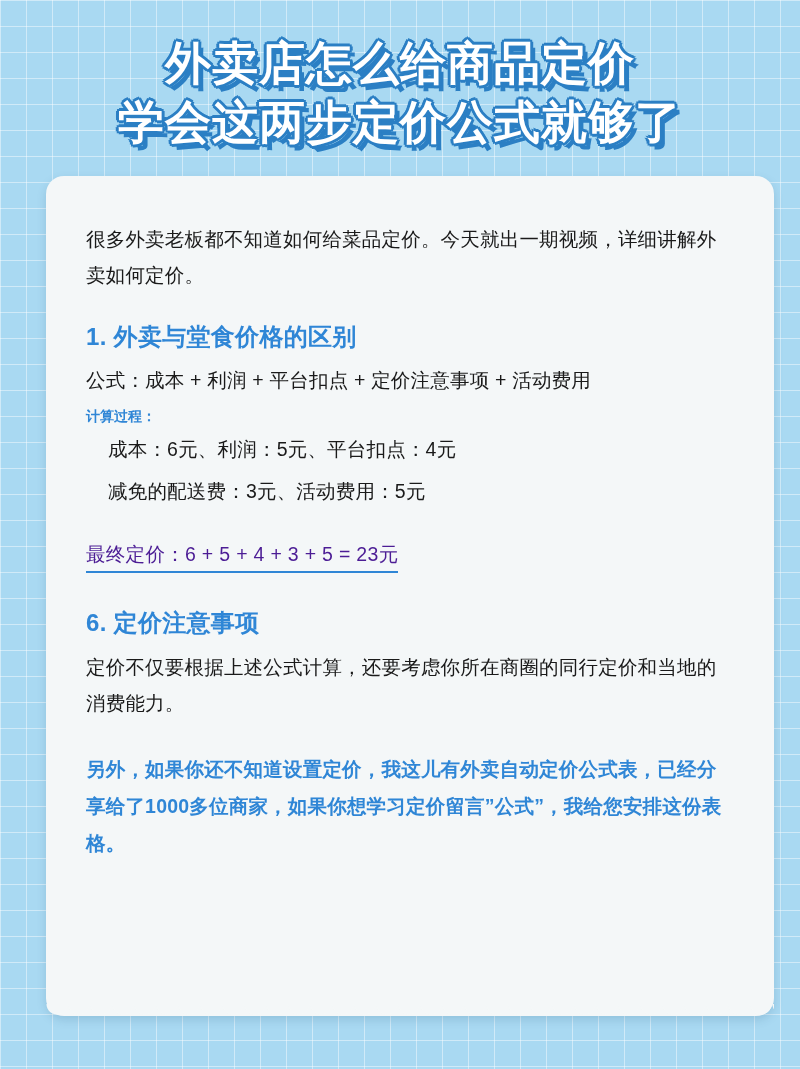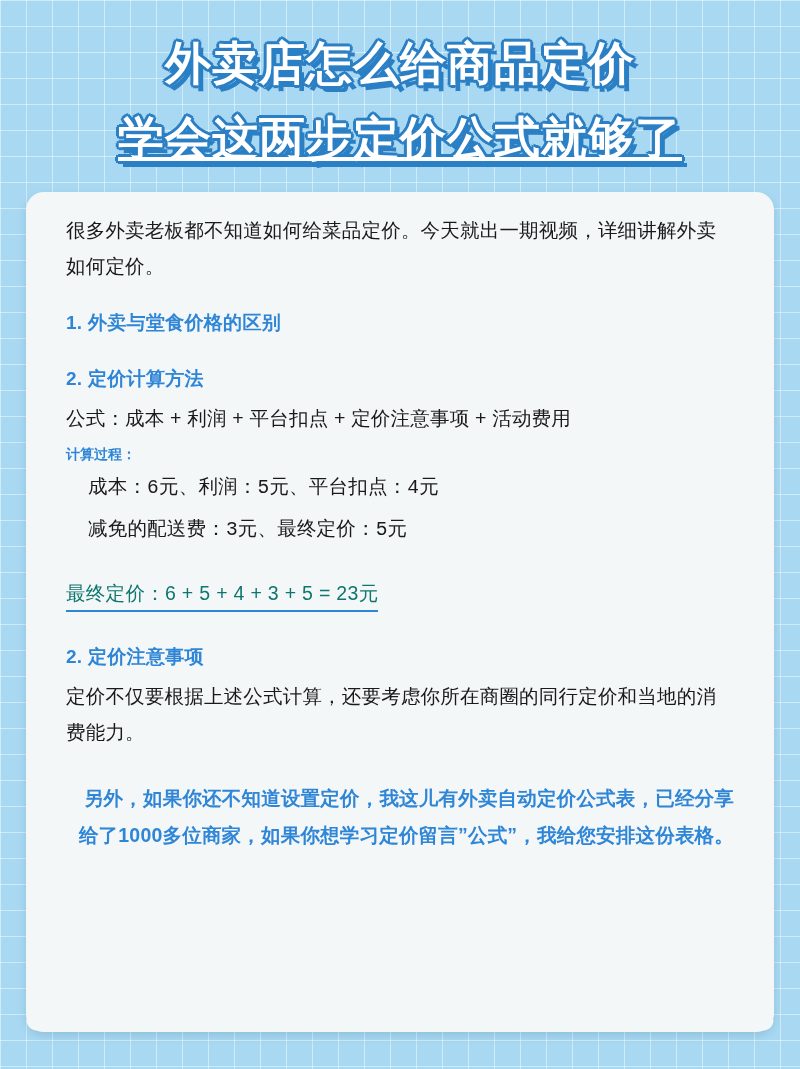--- a/index.html
+++ b/index.html
@@ -36,36 +36,36 @@
     color: #ffffff;
     letter-spacing: 1px;
     line-height: 1.28;
     white-space: nowrap;
     text-shadow:
       3px 0 0 #2b7fc4, -3px 0 0 #2b7fc4, 0 3px 0 #2b7fc4, 0 -3px 0 #2b7fc4,
       2px 2px 0 #2b7fc4, -2px 2px 0 #2b7fc4, 2px -2px 0 #2b7fc4, -2px -2px 0 #2b7fc4,
       5px 6px 0 #2b7fc4;
   }
   .title-line.second {
-    margin-top: 16px;
-    text-decoration: underline;
+    margin-top: 0;
   }
   
   .card-wrap {
     position: relative;
     margin-top: 10px;
   }
   .card {
     position: relative;
     background: #f4f7f8;
     border-radius: 18px;
-    padding: 20px 40px 44px 40px;
+    padding: 45px 40px 44px 40px;
     box-sizing: border-box;
     min-height: 840px;
     box-shadow: 0 4px 10px rgba(40,90,130,0.18);
+    margin-left: 20px;
   }
   
   .card-bottom-scallop {
     position: absolute;
     left: 0;
     right: 0;
     bottom: -10px;
     height: 22px;
     background-image: radial-gradient(circle at 11px 0, #f4f7f8 10px, transparent 11px);
     background-size: 22px 22px;
@@ -74,83 +74,80 @@
   }
   
   .para {
     font-size: 19.5px;
     line-height: 1.85;
     color: #1a1a1a;
     margin: 0 0 6px 0;
     letter-spacing: 0.2px;
   }
   .heading {
-    font-size: 19px;
+    font-size: 24px;
     line-height: 1.8;
     font-weight: bold;
     color: #2f86d6;
     margin: 22px 0 4px 0;
     letter-spacing: 0.3px;
   }
   .subheading {
     font-size: 14px;
     line-height: 1.8;
     font-weight: bold;
     color: #2f86d6;
     margin: 6px 0 2px 0;
   }
   .indent {
     padding-left: 22px;
-    font-family: Liberation Mono, monospace;
   }
   .formula-highlight {
     display: inline-block;
     font-size: 19.5px;
-    color: #0f766e;
+    color: #4c1d95;
     border-bottom: 2px solid #2f86d6;
     padding-bottom: 3px;
     margin: 26px 0 6px 0;
     letter-spacing: 0.3px;
   }
   .closing {
     font-size: 19.5px;
     line-height: 1.9;
     color: #2f86d6;
     font-weight: bold;
     margin: 30px 0 0 0;
     letter-spacing: 0.2px;
-    text-align: right;
   }
 </style>
 </head>
 <body>
 
 <div class="poster">
 
   <div class="title-block">
     <div class="title-line">外卖店怎么给商品定价</div>
     <div class="title-line second">学会这两步定价公式就够了</div>
   </div>
 
   <div class="card-wrap">
     <div class="card">
 
       <p class="para">很多外卖老板都不知道如何给菜品定价。今天就出一期视频，详细讲解外卖如何定价。</p>
 
       <div class="heading">1. 外卖与堂食价格的区别</div>
 
-      <div class="heading">2. 定价计算方法</div>
       <p class="para">公式：成本 + 利润 + 平台扣点 + 定价注意事项 + 活动费用</p>
       <div class="subheading">计算过程：</div>
       <p class="para indent">成本：6元、利润：5元、平台扣点：4元</p>
-      <p class="para indent">减免的配送费：3元、最终定价：5元</p>
+      <p class="para indent">减免的配送费：3元、活动费用：5元</p>
 
       <div class="formula-highlight">最终定价：6 + 5 + 4 + 3 + 5 = 23元</div>
 
-      <div class="heading">2. 定价注意事项</div>
+      <div class="heading">6. 定价注意事项</div>
       <p class="para">定价不仅要根据上述公式计算，还要考虑你所在商圈的同行定价和当地的消费能力。</p>
 
       <p class="closing">另外，如果你还不知道设置定价，我这儿有外卖自动定价公式表，已经分享给了1000多位商家，如果你想学习定价留言”公式”，我给您安排这份表格。</p>
 
       <div class="card-bottom-scallop"></div>
     </div>
   </div>
 
 </div>
 

